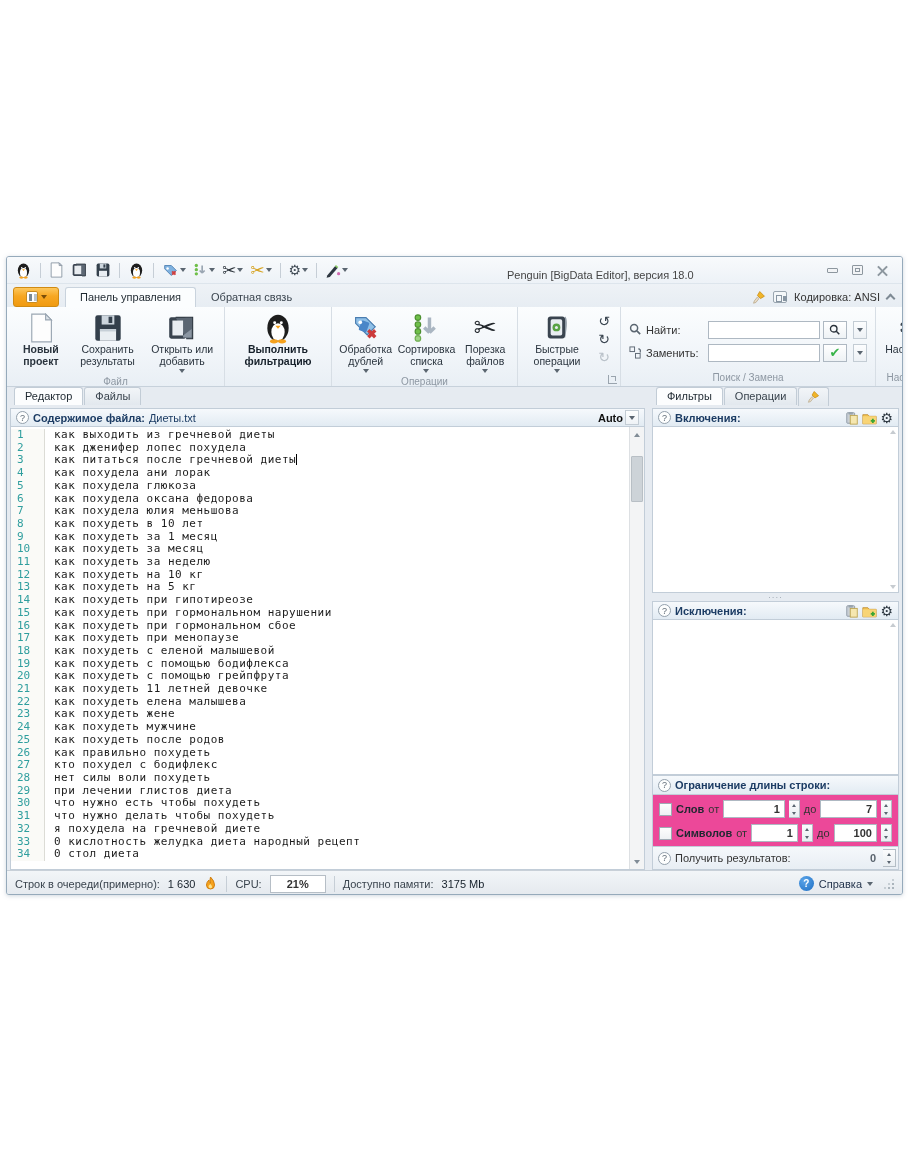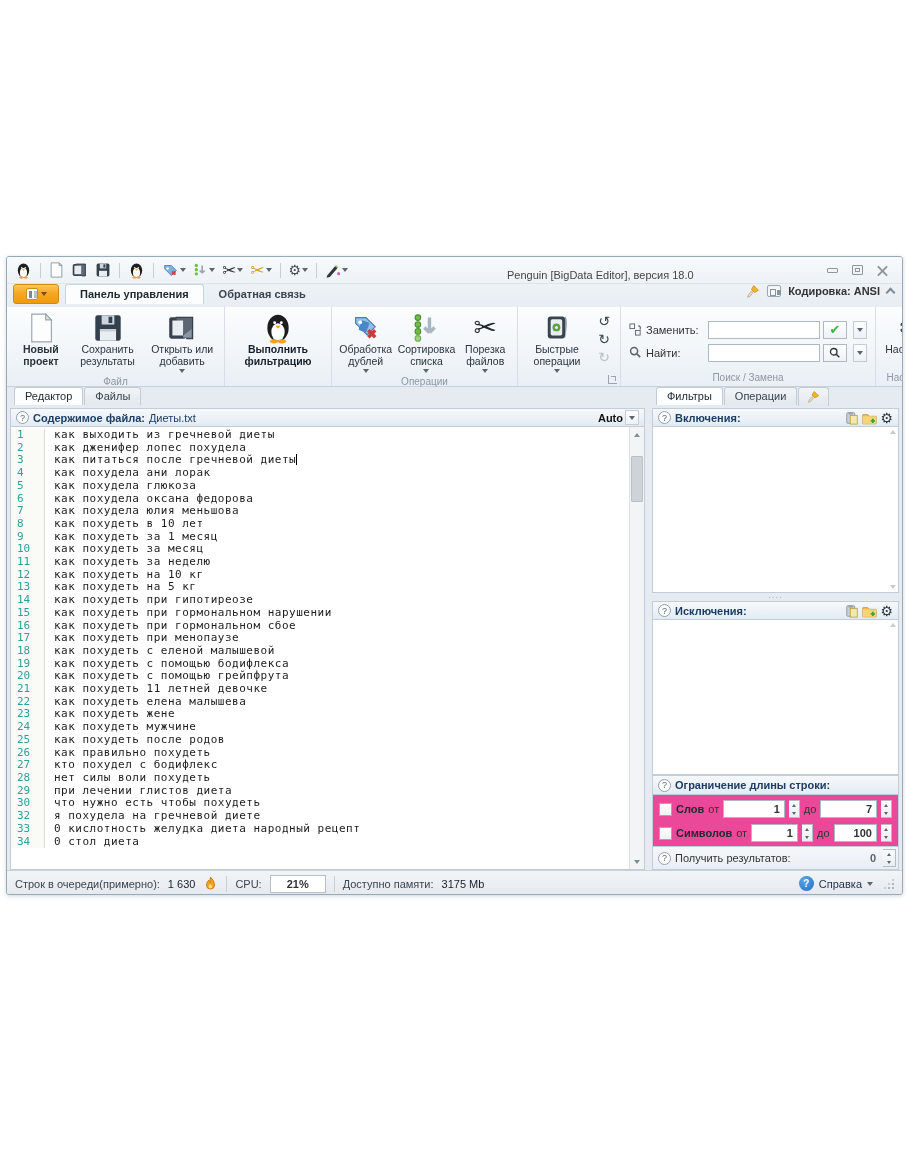--- a/index.html
+++ b/index.html
@@ -20,21 +20,21 @@
   .glyph { font-family:"DejaVu Sans", sans-serif; line-height:1; }
   .win-title { position:absolute; left:500px; top:12px; font-size:11px; color:#444; }
   .win-controls { margin-left:auto; display:flex; align-items:center; gap:14px; padding-right:8px; }
   .wc-min { width:11px; height:5px; border:1px solid #8d979f; background:#f2f4f6; border-radius:1px;}
   .wc-max { width:11px; height:10px; border:1px solid #8d979f; border-radius:1px; position:relative; background:#f2f4f6;}
   .wc-max::after { content:""; position:absolute; left:2px; right:2px; top:2px; bottom:2px; border:1px solid #8d979f;}
   .wc-close { position:relative; width:11px; height:11px; }
   .wc-close::before,.wc-close::after { content:""; position:absolute; left:-1px; top:5px; width:13px; height:2px; background:#8d979f; }
   .wc-close::before { transform:rotate(45deg);} .wc-close::after { transform:rotate(-45deg);}
   
-  .tabrow { height:23px; display:flex; align-items:flex-start; background:linear-gradient(#eef2f6,#e7edf3); padding:0 4px; position:relative;font-weight:bold;}
+  .tabrow { height:23px; display:flex; align-items:flex-end; background:linear-gradient(#eef2f6,#e7edf3); padding:0 4px; position:relative;}
   .appbtn { width:46px; height:20px; margin:0 6px 0 2px; border:1px solid #d08a12; border-radius:3px;
     background:linear-gradient(#fdc75c,#f7a722 45%,#f09a10); display:flex; align-items:center; justify-content:center; gap:3px;}
   .appbtn .menu-ic { width:12px; height:12px; background:#fff; border:1px solid #c98c20; border-radius:2px; position:relative;}
   .appbtn .menu-ic::after{ content:""; position:absolute; left:2px; top:2px; width:3px; height:7px; background:#7a8894; box-shadow:5px 0 0 #b9c2ca;}
   .rtab { padding:3px 14px 4px; font-size:11px; color:#3a444e; border:1px solid transparent; border-bottom:none; border-radius:3px 3px 0 0;}
   .rtab.active { background:#fbfdfe; border-color:#c9d3dd; color:#1e2830; }
   .tabrow-right { margin-left:auto; display:flex; align-items:center; gap:7px; padding:0 4px 3px 0;}
   .enc-label { font-size:11px; color:#333; }
   .az-badge { width:14px; height:12px; border:1px solid #9aa6b0; border-radius:2px; background:#f4f7f9; position:relative;}
   .az-badge::after { content:""; position:absolute; left:2px; top:3px; width:4px; height:5px; border:1px solid #8795a2; box-shadow:6px 0 0 -1px #8795a2;}
@@ -376,45 +376,45 @@
         </div>
       </div>
       <div class="rglabel"></div>
       <span class="launcher"></span>
     </div>
 
     <div class="rgroup" style="width:260px">
       <div class="sgroup-body">
         <div class="srow">
           <svg width="13" height="13" viewBox="0 0 14 14">
-              <rect x="1" y="1" width="5" height="5" fill="none" stroke="#5a6570"></rect>
-              <rect x="7" y="8" width="5" height="5" fill="none" stroke="#5a6570"></rect>
-              <path d="M10 3 q3 0 2 4" fill="none" stroke="#5a6570" stroke-width="1.3"></path>
-            </svg>
-          <span class="slbl">Заменить:</span>
-          <input class="sinput" value="" style="">
-          <span class="sbtn">
-              <span class="check-glyph glyph">✔</span>
-            </span>
-          <span class="sdrop">
-              <span class="tri-down"></span>
-            </span>
-        </div>
-        <div class="srow">
-          <svg width="13" height="13" viewBox="0 0 14 14">
               <circle cx="5.5" cy="5.5" r="3.8" fill="none" stroke="#5a6570" stroke-width="1.6"></circle>
               <path d="M8.5 8.5 l3.5 3.5" stroke="#5a6570" stroke-width="1.8"></path>
             </svg>
           <span class="slbl">Найти:</span>
           <input class="sinput" value="" style="">
           <span class="sbtn">
               <svg width="12" height="12" viewBox="0 0 14 14">
                 <circle cx="5.5" cy="5.5" r="3.8" fill="none" stroke="#2b333b" stroke-width="1.6"></circle>
                 <path d="M8.5 8.5 l3.5 3.5" stroke="#2b333b" stroke-width="1.8"></path>
               </svg>
+            </span>
+          <span class="sdrop">
+              <span class="tri-down"></span>
+            </span>
+        </div>
+        <div class="srow">
+          <svg width="13" height="13" viewBox="0 0 14 14">
+              <rect x="1" y="1" width="5" height="5" fill="none" stroke="#5a6570"></rect>
+              <rect x="7" y="8" width="5" height="5" fill="none" stroke="#5a6570"></rect>
+              <path d="M10 3 q3 0 2 4" fill="none" stroke="#5a6570" stroke-width="1.3"></path>
+            </svg>
+          <span class="slbl">Заменить:</span>
+          <input class="sinput" value="" style="">
+          <span class="sbtn">
+              <span class="check-glyph glyph">✔</span>
             </span>
           <span class="sdrop">
               <span class="tri-down"></span>
             </span>
         </div>
       </div>
       <div class="rglabel">Поиск / Замена</div>
     </div>
 
     <div class="rgroup" style="flex:1; border-right:none">
@@ -474,20 +474,21 @@
             <div class="eline"><span class="lnum">21</span><span class="ltxt">как похудеть 11 летней девочке</span></div>
             <div class="eline"><span class="lnum">22</span><span class="ltxt">как похудеть елена малышева</span></div>
             <div class="eline"><span class="lnum">23</span><span class="ltxt">как похудеть жене</span></div>
             <div class="eline"><span class="lnum">24</span><span class="ltxt">как похудеть мужчине</span></div>
             <div class="eline"><span class="lnum">25</span><span class="ltxt">как похудеть после родов</span></div>
             <div class="eline"><span class="lnum">26</span><span class="ltxt">как правильно похудеть</span></div>
             <div class="eline"><span class="lnum">27</span><span class="ltxt">кто похудел с бодифлекс</span></div>
             <div class="eline"><span class="lnum">28</span><span class="ltxt">нет силы воли похудеть</span></div>
             <div class="eline"><span class="lnum">29</span><span class="ltxt">при лечении глистов диета</span></div>
             <div class="eline"><span class="lnum">30</span><span class="ltxt">что нужно есть чтобы похудеть</span></div>
+            <div class="eline"><span class="lnum">31</span><span class="ltxt">что нужно делать чтобы похудеть</span></div>
             <div class="eline"><span class="lnum">32</span><span class="ltxt">я похудела на гречневой диете</span></div>
             <div class="eline"><span class="lnum">33</span><span class="ltxt">0 кислотность желудка диета народный рецепт</span></div>
             <div class="eline"><span class="lnum">34</span><span class="ltxt">0 стол диета</span></div>
           </div>
         <div class="vscroll">
           <span class="varrow">
               <span class="tri-up-s"></span>
             </span>
           <span class="vtrack">
               <span class="vthumb"></span>

